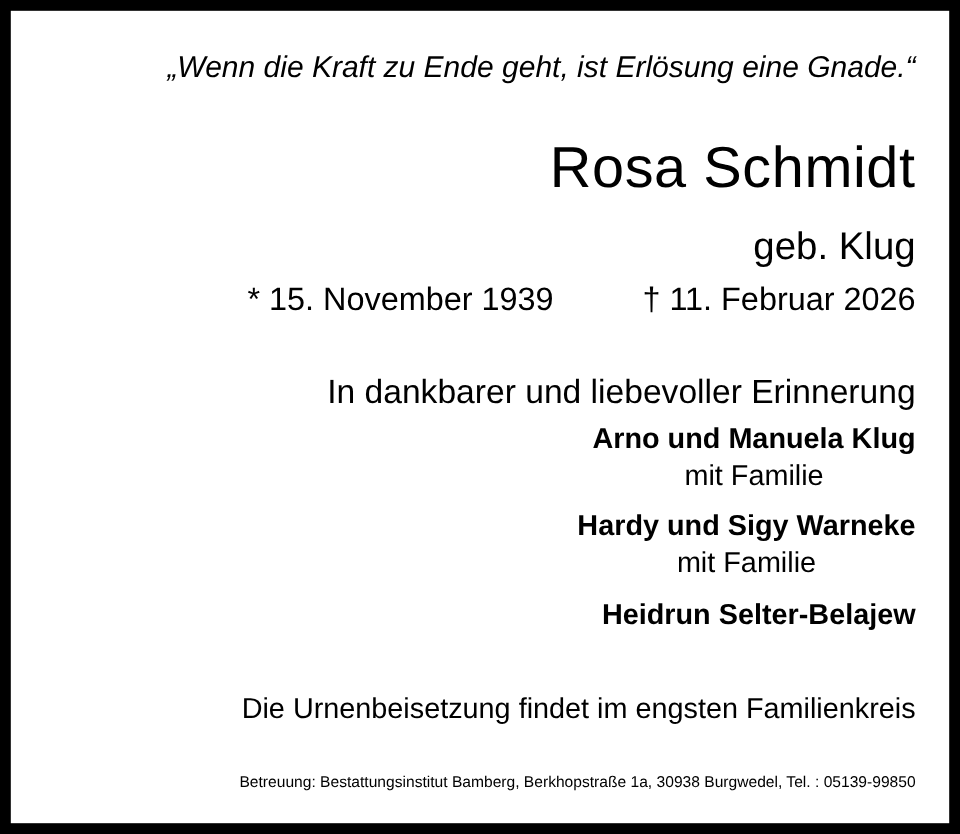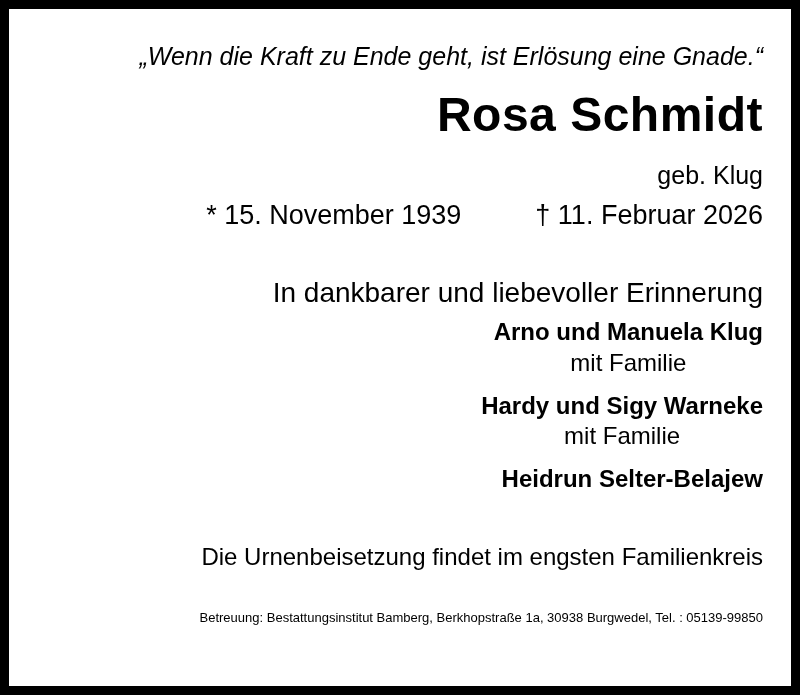--- a/index.html
+++ b/index.html
@@ -34,27 +34,27 @@
   }
   .quote {
     font-style: italic;
     font-size: 25px;
     line-height: 1.1;
     margin-top: 34px;
     white-space: nowrap;
   }
   .name {
     font-size: 48px;
-    font-weight: bold;
+    font-weight: normal;
     letter-spacing: 0.5px;
-    margin-top: 19px;
+    margin-top: 45px;
     line-height: 1.05;
   }
   .maiden {
-    font-size: 25px;
+    font-size: 32px;
     margin-top: 22px;
     line-height: 1.1;
   }
   .dates {
     margin-top: 12px;
     font-size: 27px;
     line-height: 1.1;
     display: flex;
     justify-content: center;
     gap: 74px;

